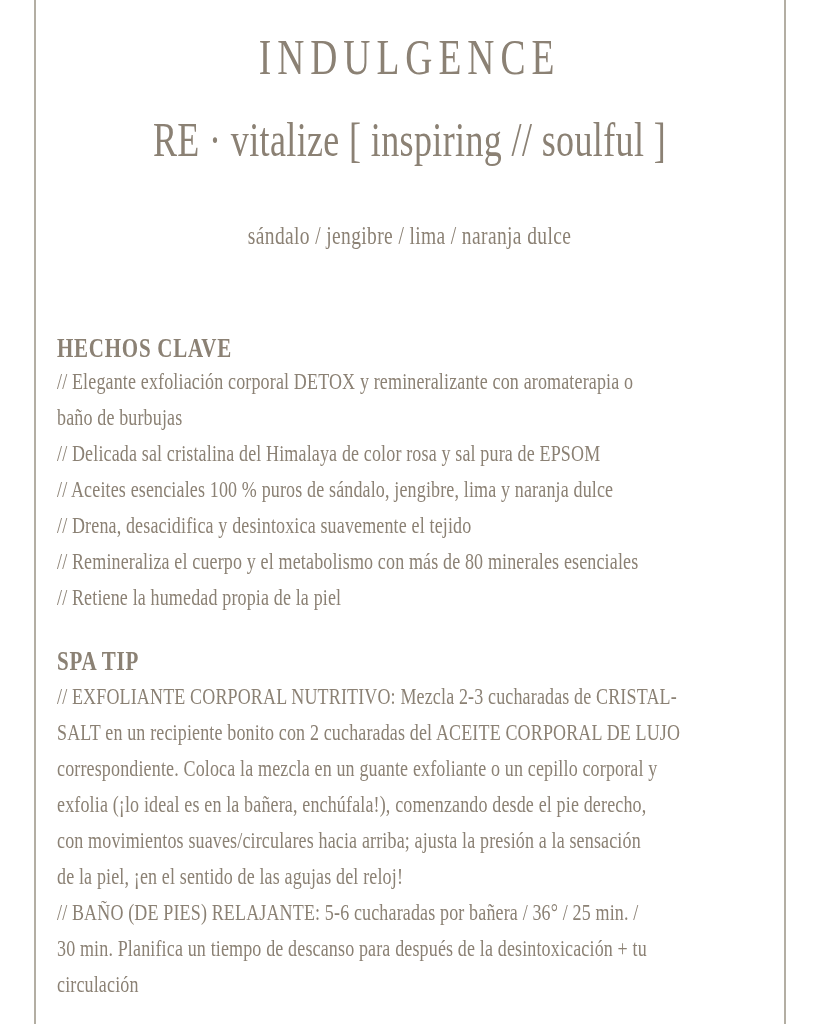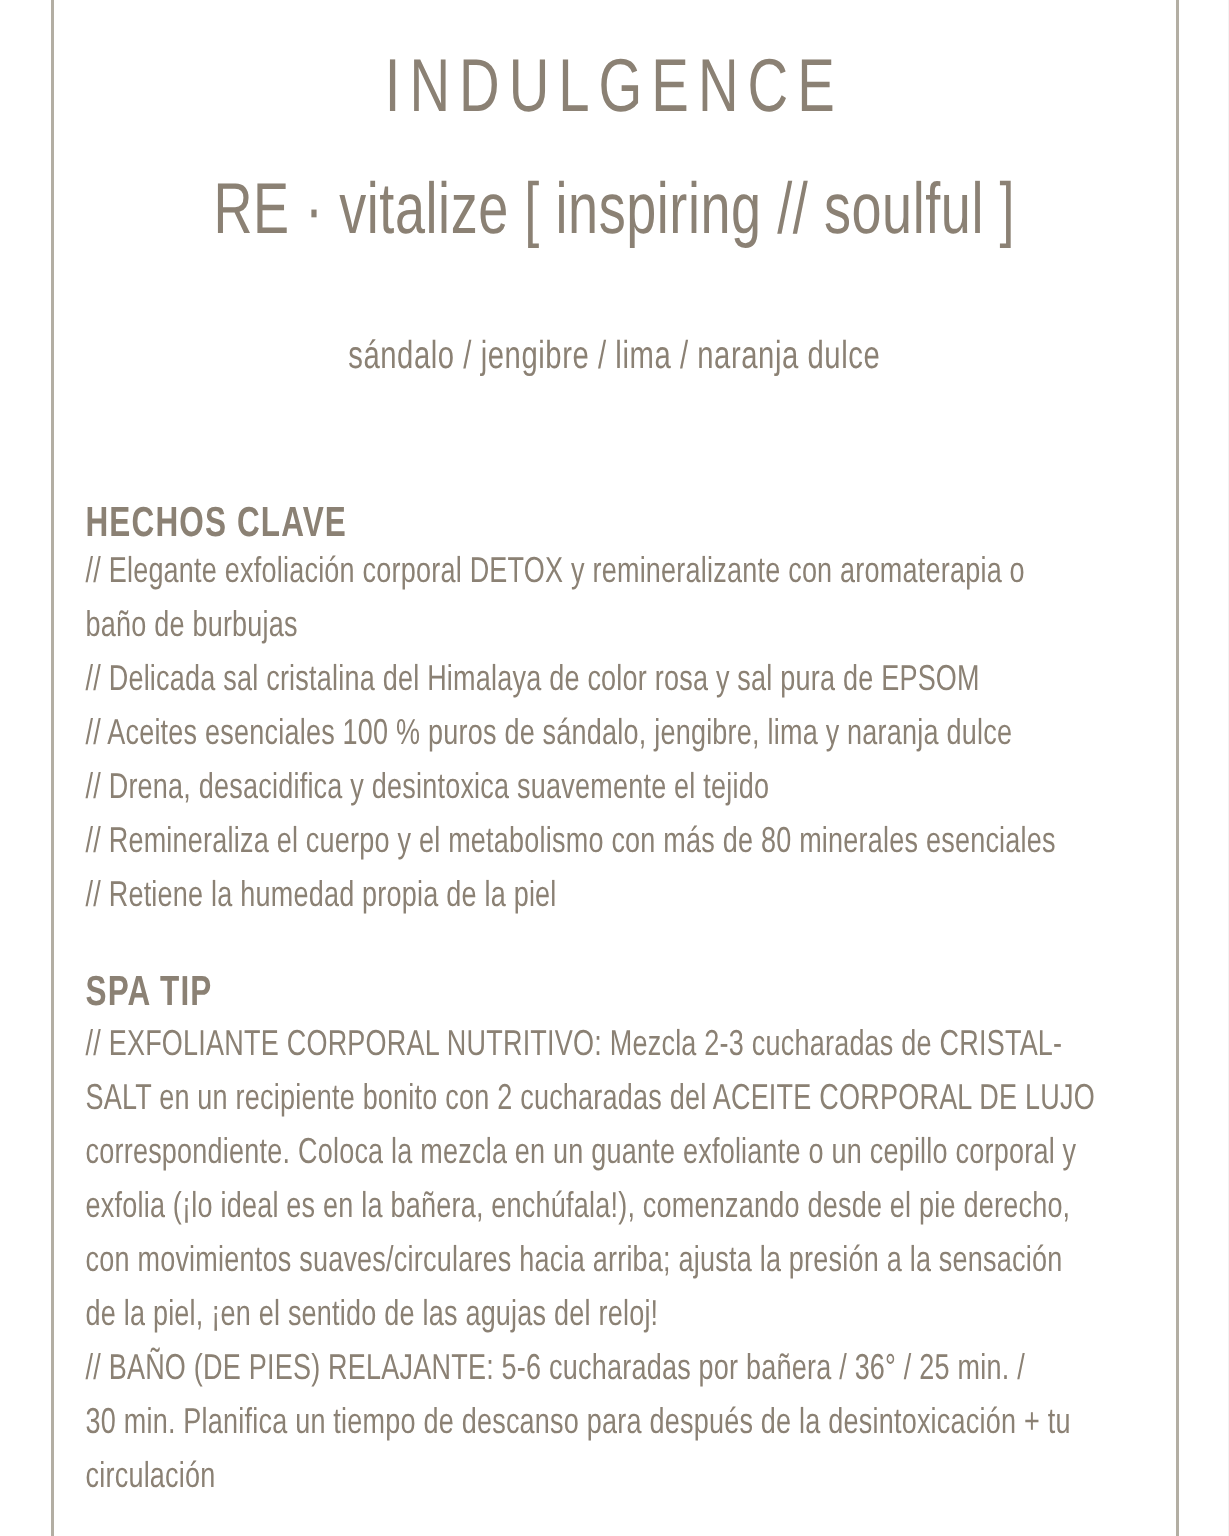--- a/index.html
+++ b/index.html
@@ -8,21 +8,21 @@
     --bg-color:#ffffff;
   }
   *{margin:0;padding:0;box-sizing:border-box;}
   html,body{background:#e9e9e9;}
   .page{
     position:relative;
     width:819px;height:1024px;
     margin:0 auto;
     background:var(--bg-color);
     overflow:hidden;
-    font-family:Liberation Sans, sans-serif;
+    font-family:Liberation Serif, serif;
     color:var(--text-color);
   }
   .vline{
     position:absolute;top:0;bottom:0;width:2px;
     background:var(--border-color);
   }
   .vline.left{left:34px;}
   .vline.right{left:784px;}
 
   

